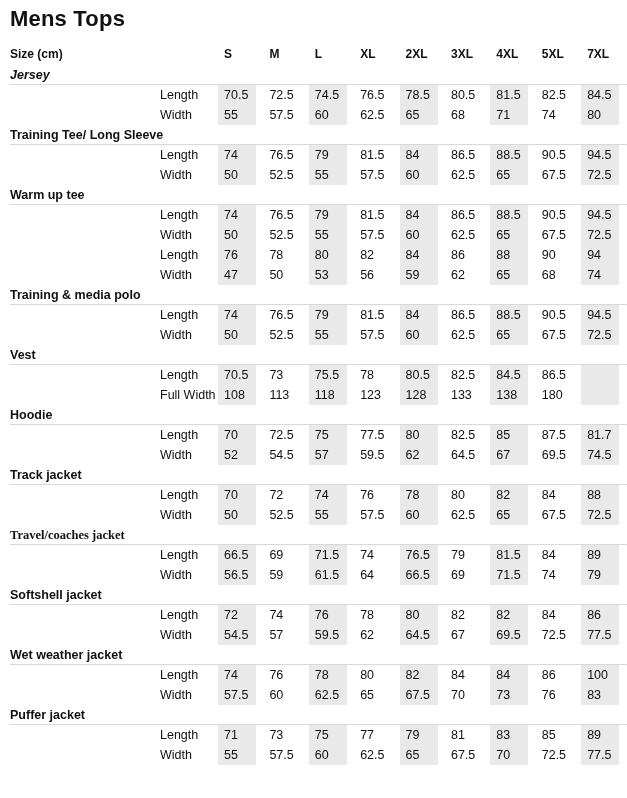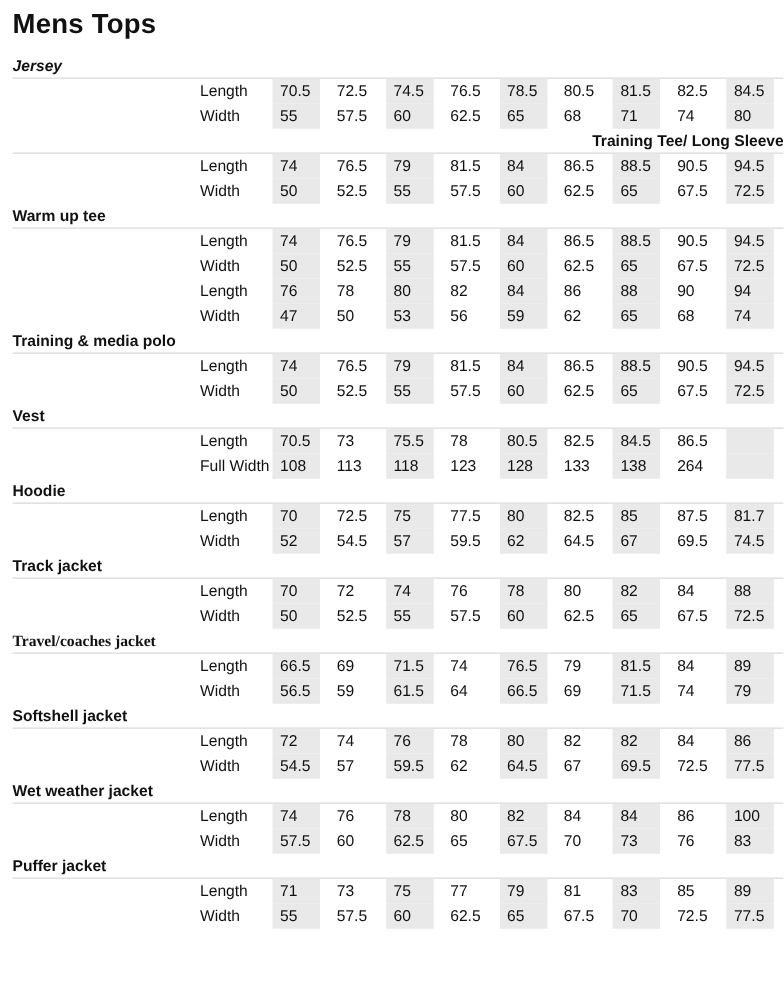--- a/index.html
+++ b/index.html
@@ -71,20 +71,34 @@
     background: var(--shade, #e9e9e9);
   }
 </style>
 </head>
 <body>
 
 <div class="page">
   <h1 class="page-title">Mens Tops</h1>
 
   <div>
+    <div class="grid-row header-row" id="header-row">
+      <div class="size-unit">Size (cm)</div>
+      <div></div>
+
+    <div class="size-head">S</div>
+        <div class="size-head">M</div>
+        <div class="size-head">L</div>
+        <div class="size-head">XL</div>
+        <div class="size-head">2XL</div>
+        <div class="size-head">3XL</div>
+        <div class="size-head">4XL</div>
+        <div class="size-head">5XL</div>
+        <div class="size-head">7XL</div>
+      </div>
     <div id="sections">
         <div class="section">
           <div class="grid-row cat-row" style="grid-template-columns: 1fr; font-style: italic;">
             <span class="cat-name">Jersey</span>
           </div>
           <div class="grid-row">
             <div></div>
             <div class="row-label">Length</div>
             <div class="val shade">70.5</div>
             <div class="val">72.5</div>
@@ -104,21 +118,21 @@
             <div class="val shade">60</div>
             <div class="val">62.5</div>
             <div class="val shade">65</div>
             <div class="val">68</div>
             <div class="val shade">71</div>
             <div class="val">74</div>
             <div class="val shade">80</div>
           </div>
         </div>
         <div class="section">
-          <div class="grid-row cat-row" style="grid-template-columns: 1fr; text-align: right;">
+          <div class="grid-row cat-row" style="grid-template-columns: 1fr;">
             <span class="cat-name">Training Tee/ Long Sleeve</span>
           </div>
           <div class="grid-row">
             <div></div>
             <div class="row-label">Length</div>
             <div class="val shade">74</div>
             <div class="val">76.5</div>
             <div class="val shade">79</div>
             <div class="val">81.5</div>
             <div class="val shade">84</div>
@@ -251,21 +265,21 @@
           <div class="grid-row">
             <div></div>
             <div class="row-label">Full Width</div>
             <div class="val shade">108</div>
             <div class="val">113</div>
             <div class="val shade">118</div>
             <div class="val">123</div>
             <div class="val shade">128</div>
             <div class="val">133</div>
             <div class="val shade">138</div>
-            <div class="val">264</div>
+            <div class="val">180</div>
             <div class="val shade"></div>
           </div>
         </div>
         <div class="section">
           <div class="grid-row cat-row" style="grid-template-columns: 1fr;">
             <span class="cat-name">Hoodie</span>
           </div>
           <div class="grid-row">
             <div></div>
             <div class="row-label">Length</div>

